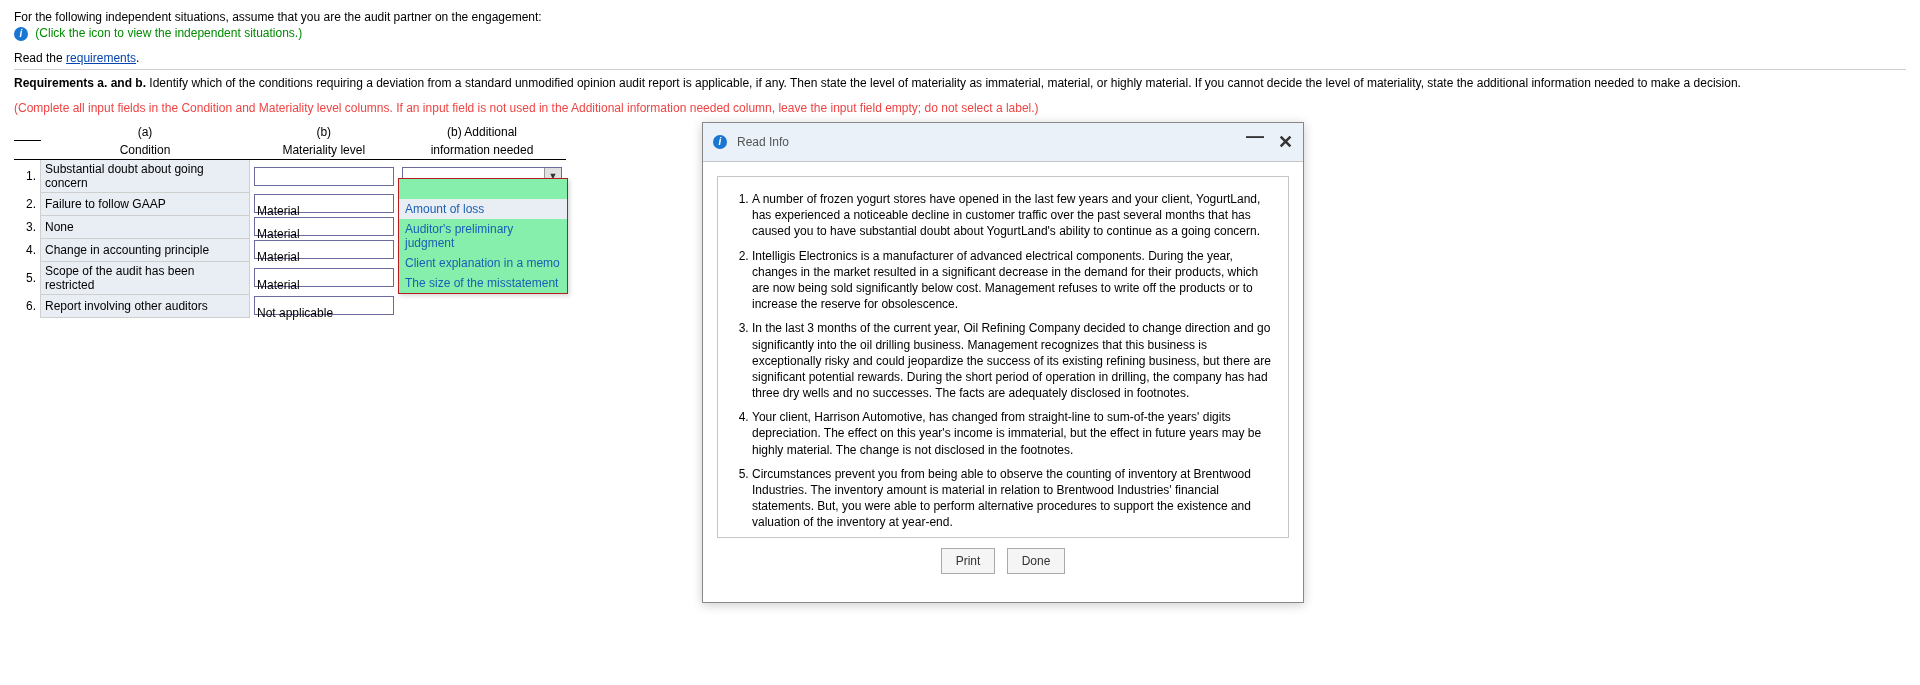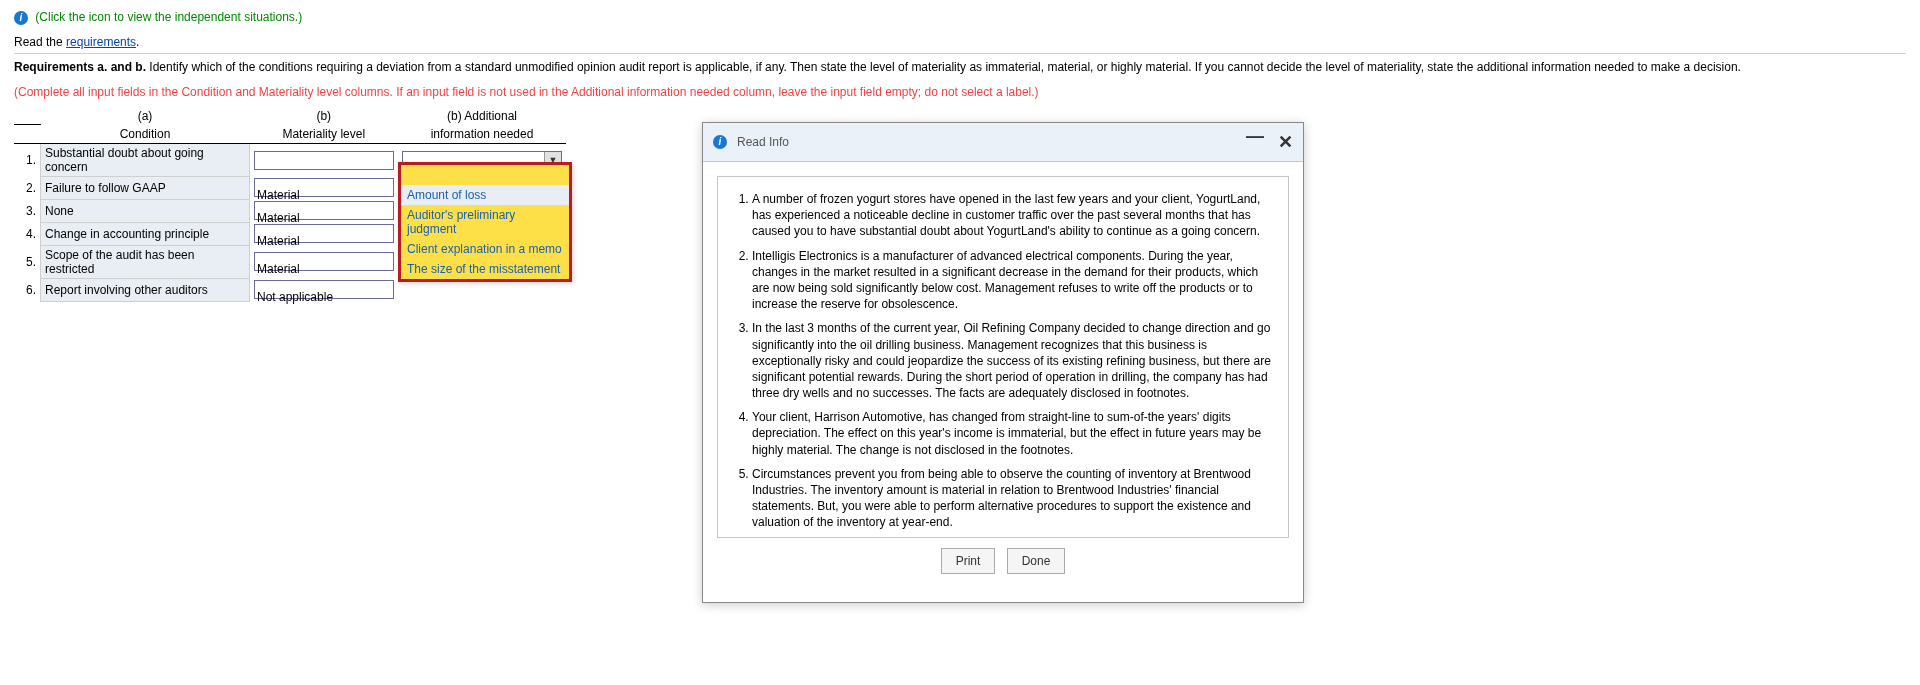--- a/index.html
+++ b/index.html
@@ -16,40 +16,41 @@
   table.ans th{font-weight:normal;text-align:center;padding:2px 6px;border-bottom:1px solid #000}
   table.ans td{padding:2px 4px;vertical-align:middle}
   .numcell{text-align:right;padding-right:6px;width:18px}
   .condcell{width:200px;background:#e9eef5;border:1px solid #cfcfcf}
   .selcell{width:140px}
   .sel{display:block;width:140px;height:19px;border:1px solid #6b6b9b;background:#fff;font-size:12px;padding:8px 2px;line-height:17px;box-sizing:border-box;color:#000}
   .sel.empty{color:transparent}
   .dd-cell{position:relative;width:160px}
   .dd-box{width:160px;height:19px;border:1px solid #6b6b9b;background:#fff;box-sizing:border-box;position:relative}
   .dd-arrow{position:absolute;right:0;top:0;width:16px;height:17px;background:#e1e1e1;border-left:1px solid #999;text-align:center;line-height:17px;font-size:9px;color:#333}
-  .dd-list{position:absolute;left:0;top:18px;width:168px;border:3px solid #b91c1c;background:#fde047;z-index:5;box-shadow:2px 2px 4px rgba(0,0,0,.15)}
+  .dd-list{position:absolute;left:0;top:18px;width:168px;border:1px solid #b91c1c;background:#86efac;z-index:5;box-shadow:2px 2px 4px rgba(0,0,0,.15)}
   .dd-item{padding:3px 6px;color:#1a5fb4;cursor:pointer}
   .dd-item.hover{background:#e9eef5}
   .modal{position:absolute;left:702px;top:122px;width:600px;border:1px solid #888;background:#fff;box-shadow:0 2px 10px rgba(0,0,0,.2);font-size:12px}
   .modal-title{background:#eaf1f8;border-bottom:1px solid #c5c5c5;padding:8px 10px;display:flex;align-items:center}
   .modal-title .ttl{margin-left:6px;color:#555}
   .modal-ctrl{margin-left:auto;display:flex;gap:14px;color:#333}
   .modal-min{font-size:18px;font-weight:bold;line-height:10px;cursor:pointer}
   .modal-close{font-size:18px;font-weight:bold;cursor:pointer}
   .modal-body{padding:14px}
   .modal-inner{border:1px solid #c5c5c5;padding:10px 12px;max-height:340px;overflow:auto}
   .modal-inner ol{margin:4px;padding-left:18px}
   .modal-inner li{margin-bottom:8px;line-height:1.35}
   .modal-footer{text-align:center;padding:10px 0 14px 0}
   .btn{display:inline-block;border:1px solid #aaa;background:#f5f5f5;padding:5px 14px;margin:0 4px;cursor:pointer;border-radius:0;color:#333}
 </style>
 </head>
 <body>
 
 <div class="page">
+  <div class="instruct-line">For the following independent situations, assume that you are the audit partner on the engagement:</div>
   <div class="instruct-line">
     <span class="info-icon">i</span>
     <span class="green">(Click the icon to view the independent situations.)</span>
   </div>
   <div class="instruct-line" style="margin-top:10px">
     <span>Read the </span><span class="link">requirements</span><span>.</span>
   </div>
 
   <hr class="hr">
 

